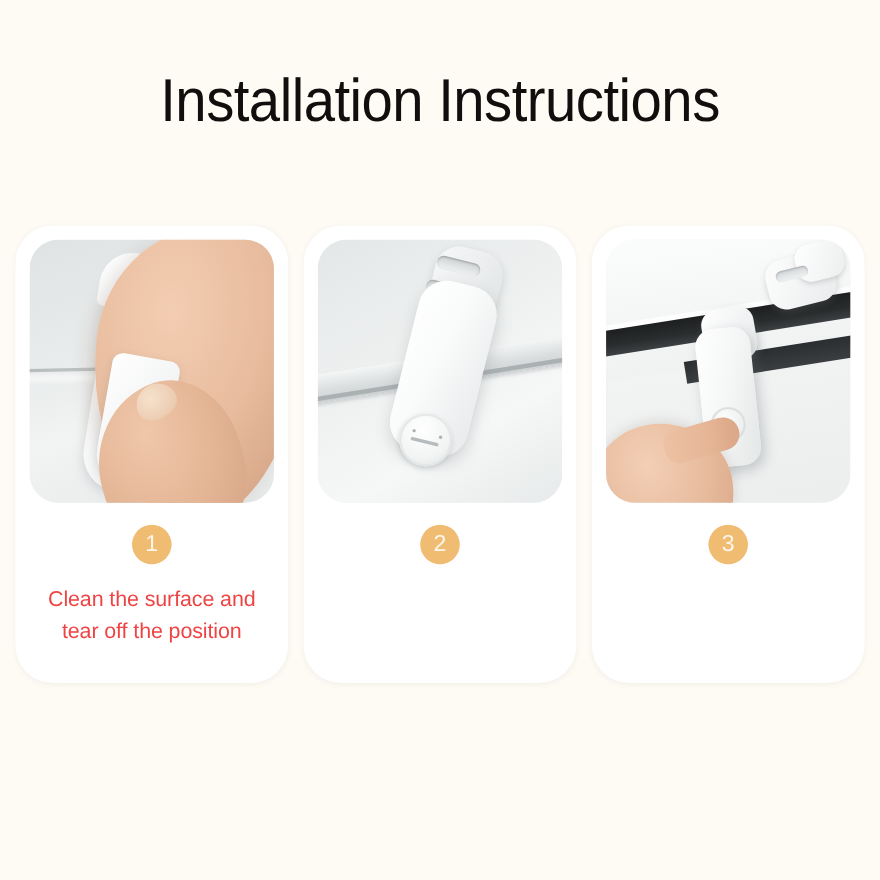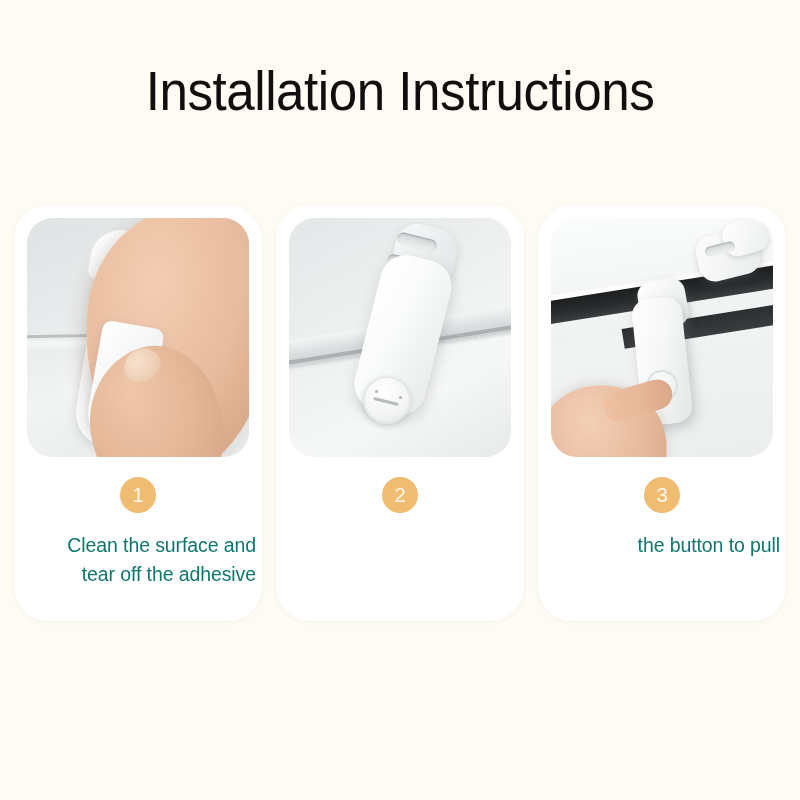--- a/index.html
+++ b/index.html
@@ -434,22 +434,22 @@
     text-align: center;
     font-weight: 400;
   }
 
   
   .caption {
     position: absolute;
     top: 326px;
     left: 6px;
     width: 236px;
-    text-align: right;
-    color: #0f766e;
+    text-align: center;
+    color: #ef4444;
     font-size: 19.5px;
     line-height: 29px;
     letter-spacing: -0.1px;
   }
   .caption .line {
     display: block;
     white-space: nowrap;
   }
 </style>
 </head>
@@ -473,21 +473,21 @@
           <div class="p1-hand"></div>
           <div class="p1-lock-flap"></div>
           <div class="p1-lock-ring"></div>
           <div class="p1-thumb"></div>
           <div class="p1-thumbnail-tip"></div>
         </div>
       </div>
       <div class="badge">1</div>
       <div class="caption">
         <span class="line">Clean the surface and</span>
-        <span class="line">tear off the adhesive</span>
+        <span class="line">tear off the position</span>
       </div>
     </div>
 
     <div class="step-card">
       <div class="photo">
         <div class="photo-inner">
           <div class="p2-bg"></div>
           <div class="p2-band"></div>
           <div class="p2-gapline"></div>
           <div class="p2-lock-top"></div>
@@ -516,18 +516,17 @@
           <div class="p3-sl-slot"></div>
           <div class="p3-lock-arm"></div>
           <div class="p3-lock-body"></div>
           <div class="p3-lock-button"></div>
           <div class="p3-hand"></div>
           <div class="p3-finger"></div>
         </div>
       </div>
       <div class="badge">3</div>
       <div class="caption">
-        <span class="line">the button to pull</span>
       </div>
     </div>
 
   </div>
 </div>
 
 </body></html>

